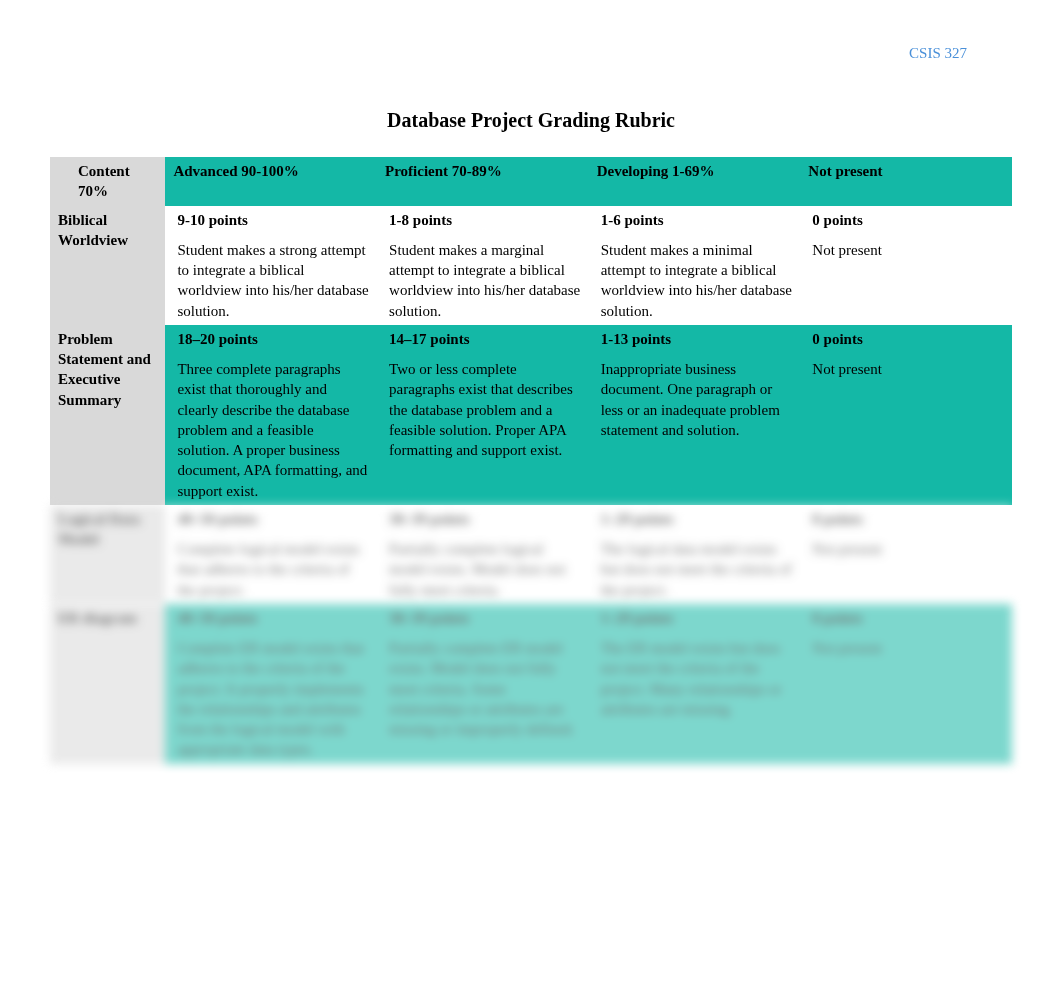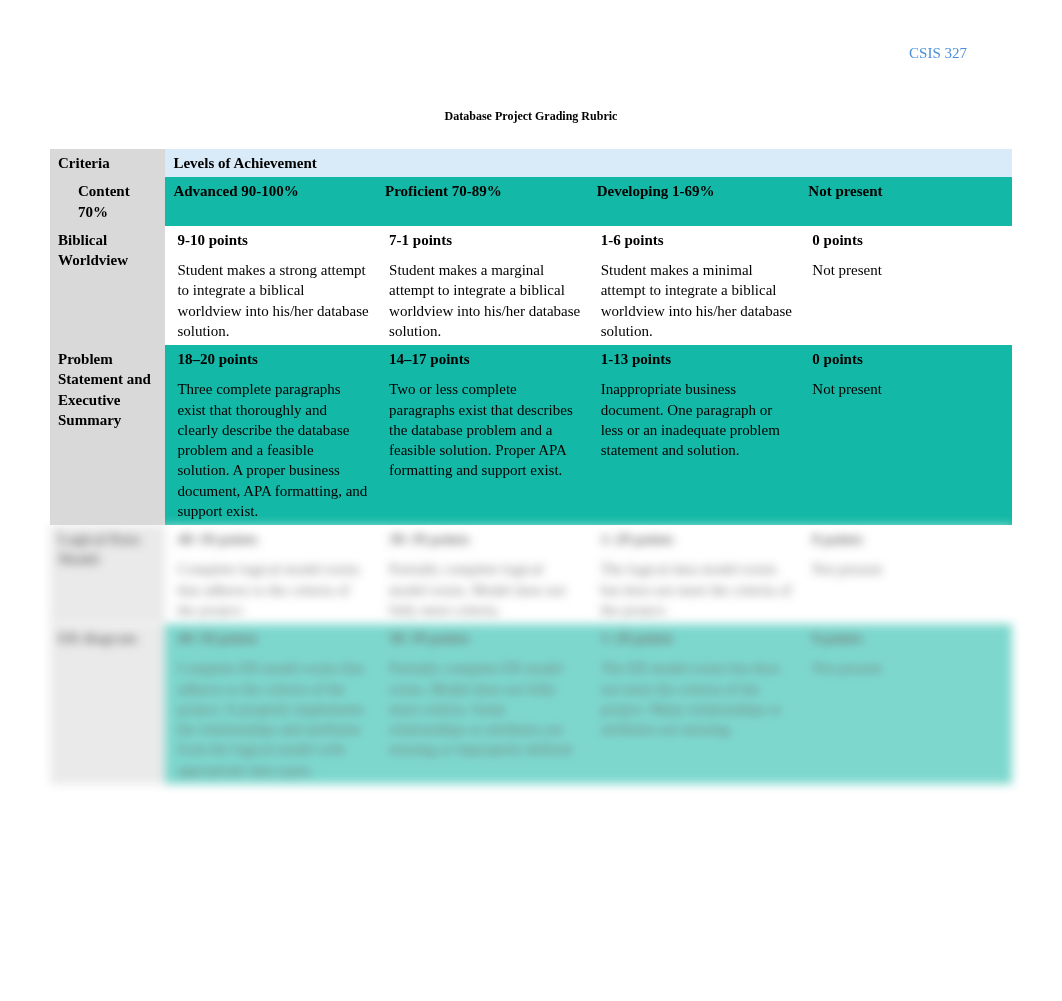--- a/index.html
+++ b/index.html
@@ -18,21 +18,21 @@
     .course-code {
       text-align: right;
       color: #4a90d9;
       font-size: 15px;
       margin-bottom: 47px;
       padding-right: 45px;
     }
     .title {
       text-align: center;
       font-weight: bold;
-      font-size: 12px;
+      font-size: 20px;
       margin-bottom: 25px;
     }
     table {
       border-collapse: collapse;
       width: 100%;
       table-layout: fixed;
     }
     td, th {
       vertical-align: top;
       padding: 4px 8px;
@@ -96,40 +96,36 @@
 
 <table>
   <colgroup>
     <col class="criteria-col">
     <col class="level-col">
     <col class="level-col">
     <col class="level-col">
     <col class="level-col">
   </colgroup>
   <tbody>
-      <tr>
-    <td class="header-criteria">Criteria</td>
-    <td class="header-levels" colspan="4">Levels of Achievement</td>
-  </tr>
   <tr>
     <td class="content-label">Content 70%</td>
     <td class="content-band">Advanced 90-100%</td>
     <td class="content-band">Proficient 70-89%</td>
     <td class="content-band">Developing 1-69%</td>
     <td class="content-band">Not present</td>
   </tr>
 
   <tr>
     <td class="criteria-cell">Biblical Worldview</td>
     <td class="data-cell">
       <span class="pts">9-10 points</span>
       <span class="desc">Student makes a strong attempt to integrate a biblical worldview into his/her database solution.</span>
     </td>
     <td class="data-cell">
-      <span class="pts">7-1 points</span>
+      <span class="pts">1-8 points</span>
       <span class="desc">Student makes a marginal attempt to integrate a biblical worldview into his/her database solution.</span>
     </td>
     <td class="data-cell">
       <span class="pts">1-6 points</span>
       <span class="desc">Student makes a minimal attempt to integrate a biblical worldview into his/her database solution.</span>
     </td>
     <td class="data-cell">
       <span class="pts">0 points</span>
       <span class="desc">Not present</span>
     </td>

